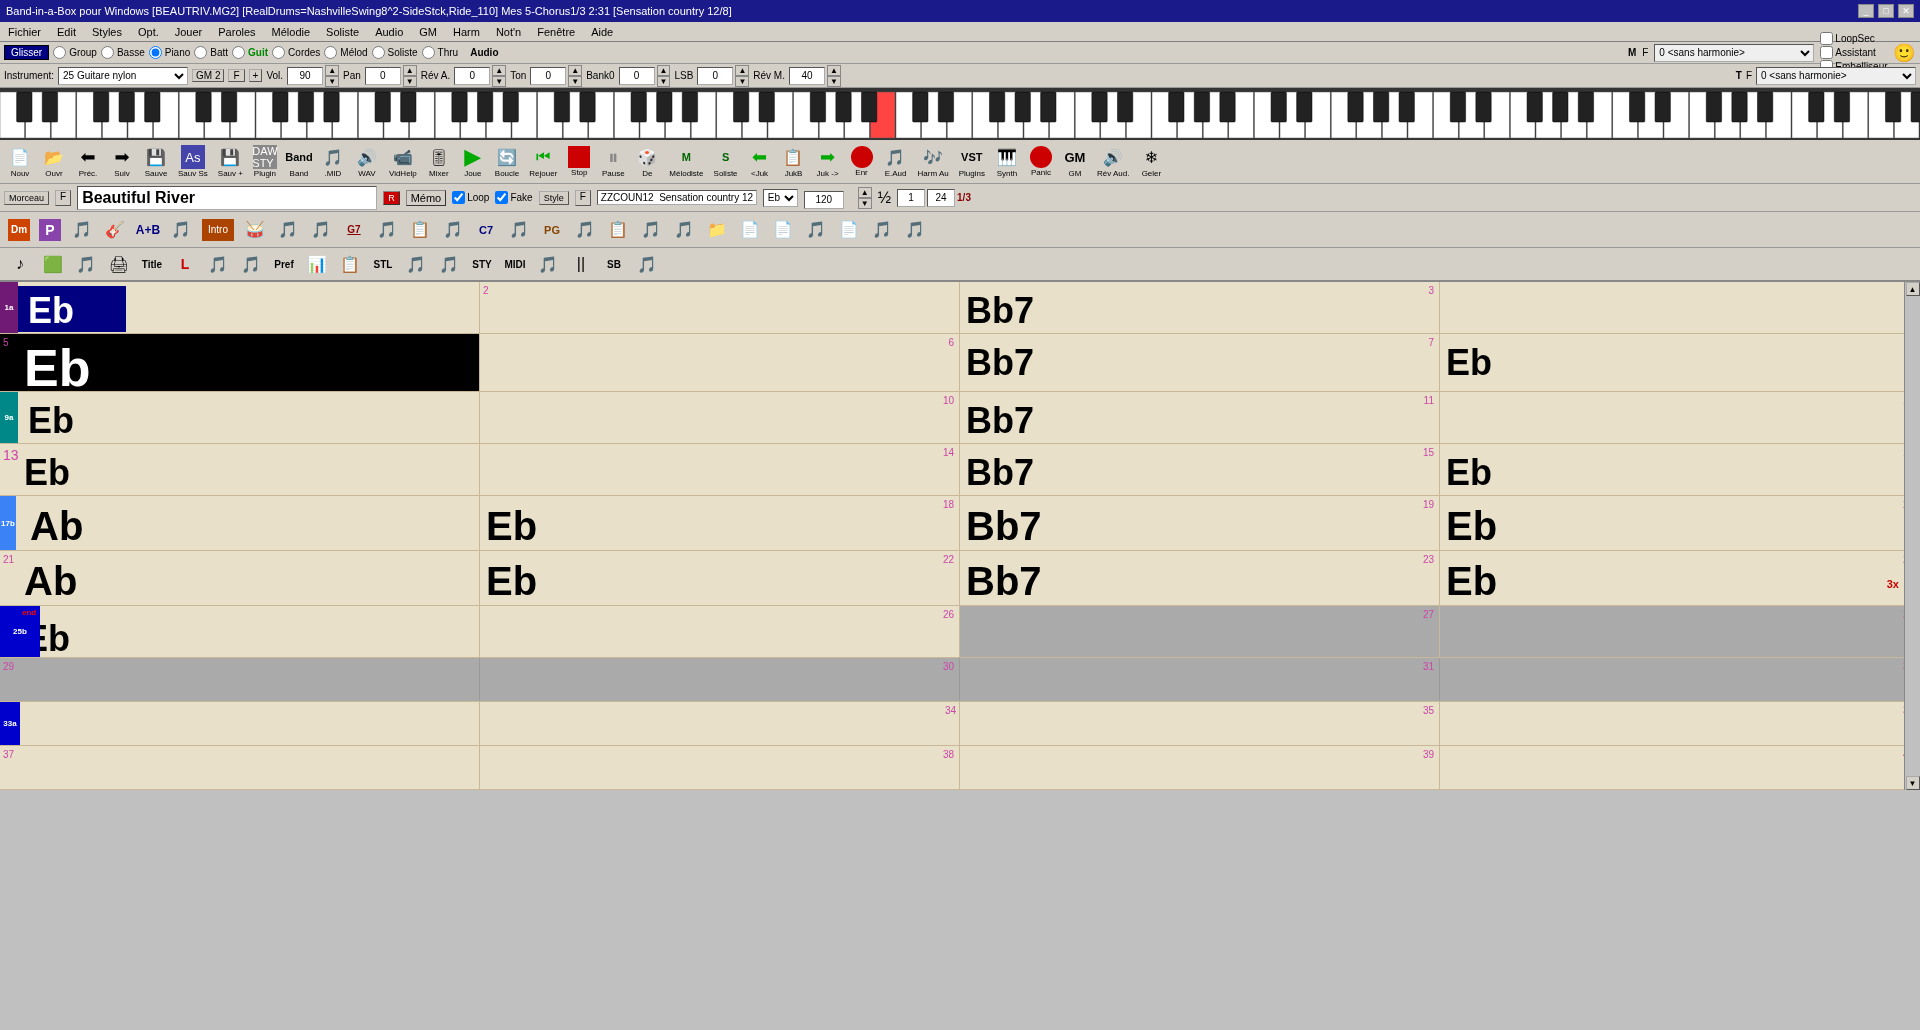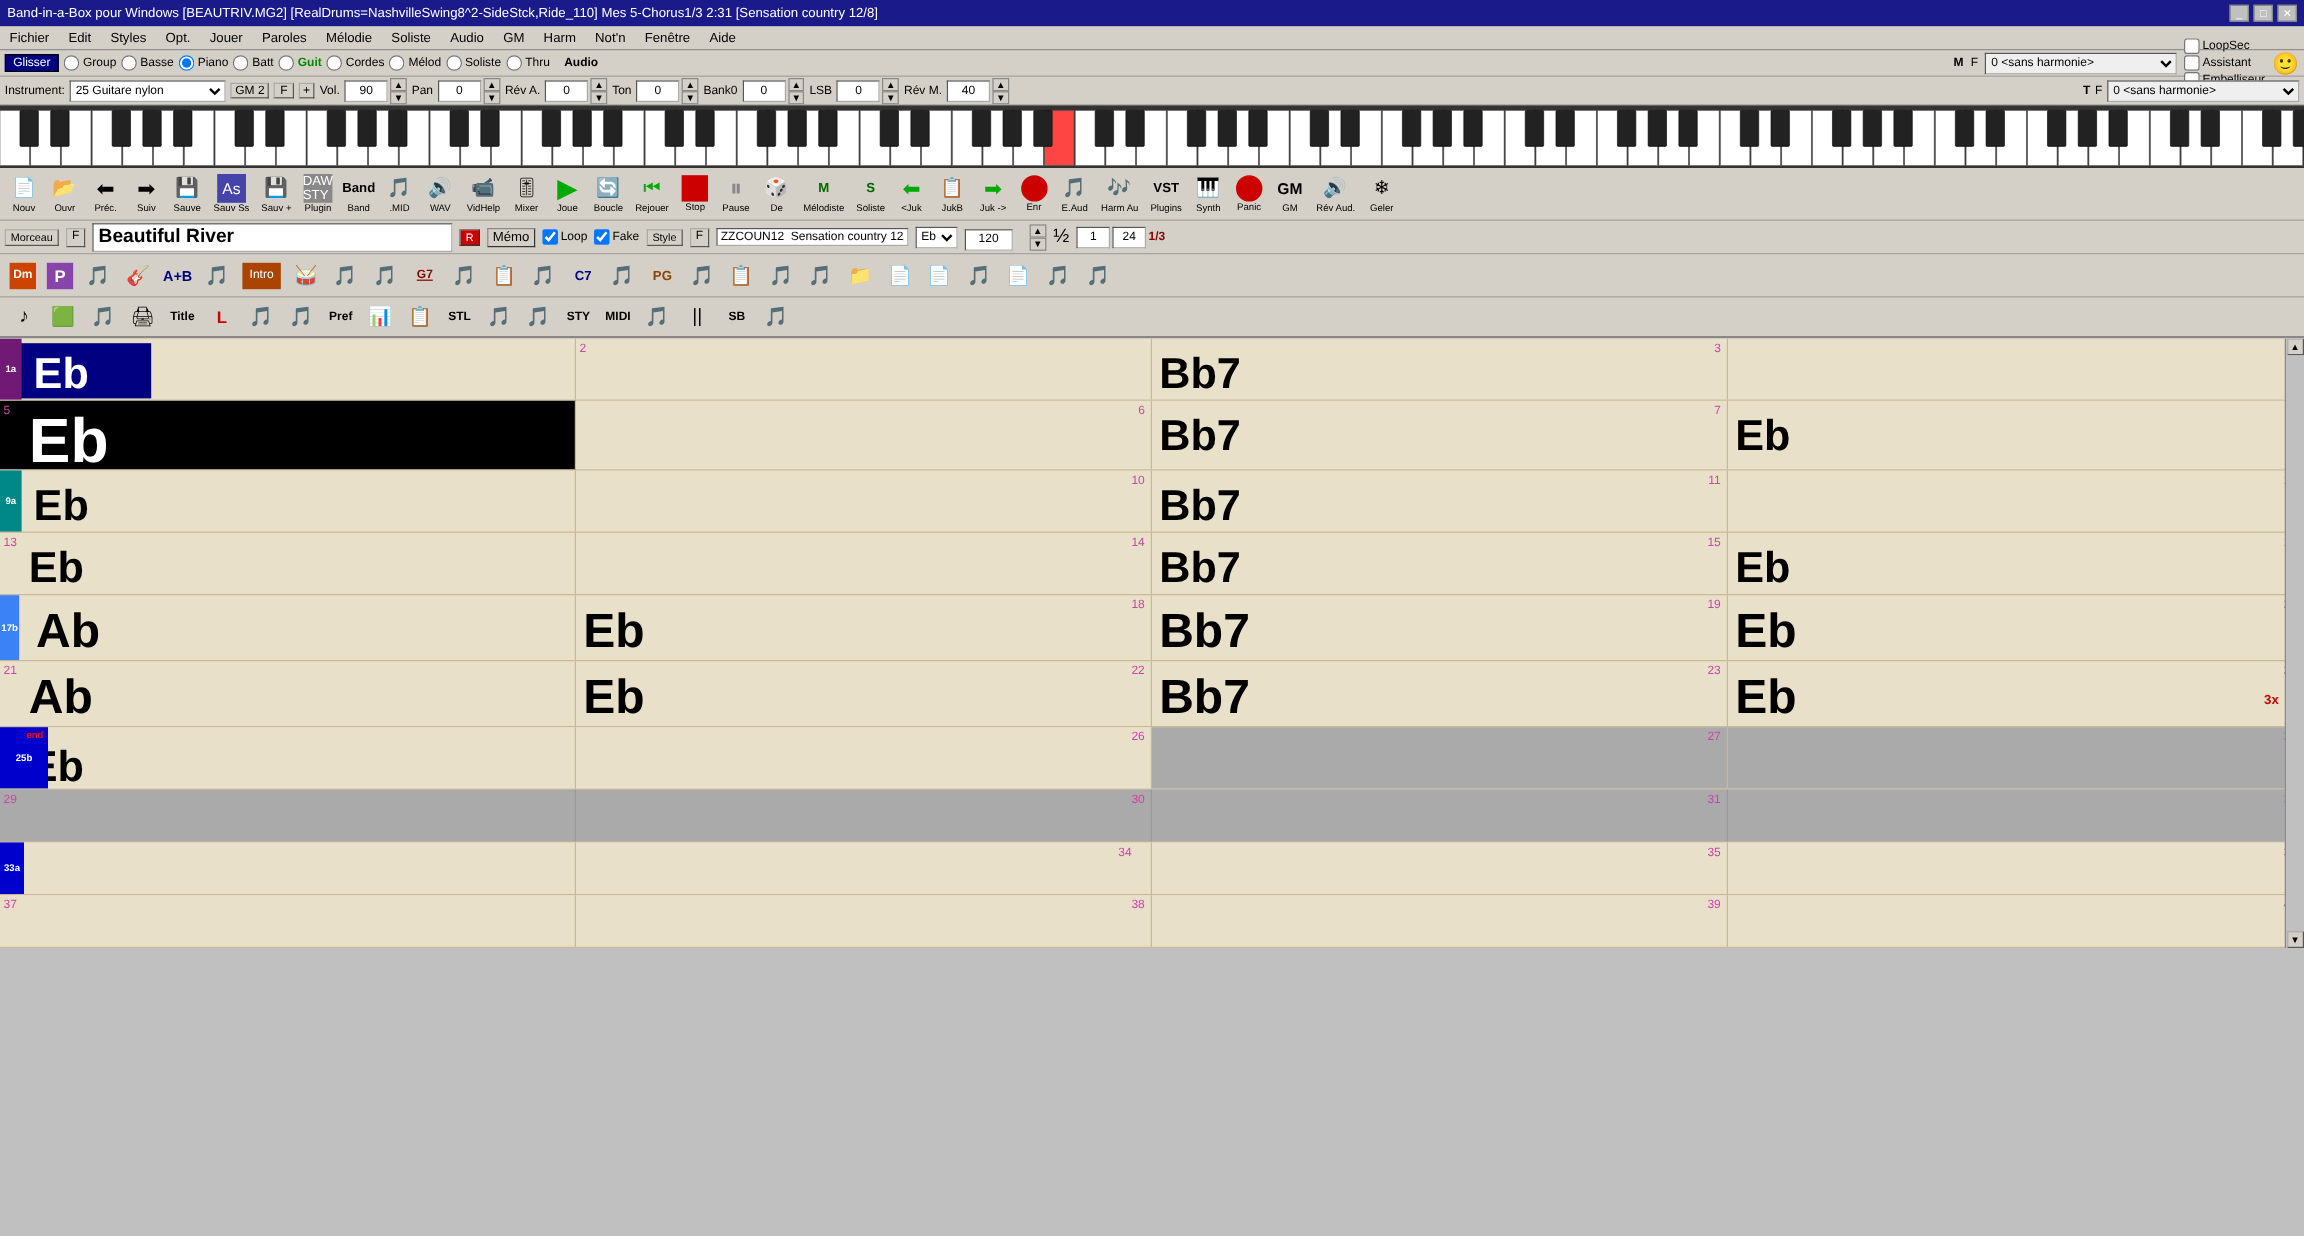--- a/index.html
+++ b/index.html
@@ -921,21 +921,21 @@
       <span style="position:absolute;top:3px;right:5px;font-size:10px;color:#cc44aa;">11</span>
       <div style="font-size:36px;font-weight:bold;padding-top:4px;">Bb7</div>
     </div>
     <div class="chord-cell" style="position:relative;flex:1;border-right:1px solid #c8b898;">
       <span style="position:absolute;top:3px;right:5px;font-size:10px;color:#cc44aa;">12</span>
     </div>
   </div>
 
   <div class="chord-row" style="height:52px;">
     <div class="chord-cell" style="position:relative;flex:1;border-right:1px solid #c8b898;">
-      <span style="position:absolute;top:3px;left:3px;font-size:10px;color:#cc44aa;">13</span>
+      <span style="position:absolute;top:3px;left:3px;font-size:14px;color:#cc44aa;">13</span>
       <div style="font-size:36px;font-weight:bold;padding-left:18px;padding-top:4px;">Eb</div>
     </div>
     <div class="chord-cell" style="position:relative;flex:1;border-right:1px solid #c8b898;">
       <span style="position:absolute;top:3px;right:5px;font-size:10px;color:#cc44aa;">14</span>
     </div>
     <div class="chord-cell" style="position:relative;flex:1;border-right:1px solid #c8b898;">
       <span style="position:absolute;top:3px;right:5px;font-size:10px;color:#cc44aa;">15</span>
       <div style="font-size:36px;font-weight:bold;padding-top:4px;">Bb7</div>
     </div>
     <div class="chord-cell" style="position:relative;flex:1;border-right:1px solid #c8b898;">
@@ -1019,21 +1019,21 @@
     </div>
   </div>
 
   <div class="chord-row" style="height:44px;display:flex;background:#e8e0c8;">
     <div style="position:relative;flex:1;border-right:1px solid #c8b898;">
       <div style="position:absolute;left:0;top:0;bottom:0;width:20px;background:#0000cc;display:flex;align-items:center;justify-content:center;">
         <span style="color:white;font-size:8px;font-weight:bold;">33a</span>
       </div>
     </div>
     <div style="position:relative;flex:1;border-right:1px solid #c8b898;">
-      <span style="position:absolute;top:3px;right:16px;font-size:10px;color:#cc44aa;">34</span>
+      <span style="position:absolute;top:3px;right:3px;font-size:10px;color:#cc44aa;">34</span>
     </div>
     <div style="position:relative;flex:1;border-right:1px solid #c8b898;">
       <span style="position:absolute;top:3px;right:5px;font-size:10px;color:#cc44aa;">35</span>
     </div>
     <div style="position:relative;flex:1;border-right:1px solid #c8b898;">
       <span style="position:absolute;top:3px;right:5px;font-size:10px;color:#cc44aa;">36</span>
     </div>
   </div>
 
   <div class="chord-row" style="height:44px;display:flex;background:#e8e0c8;">

